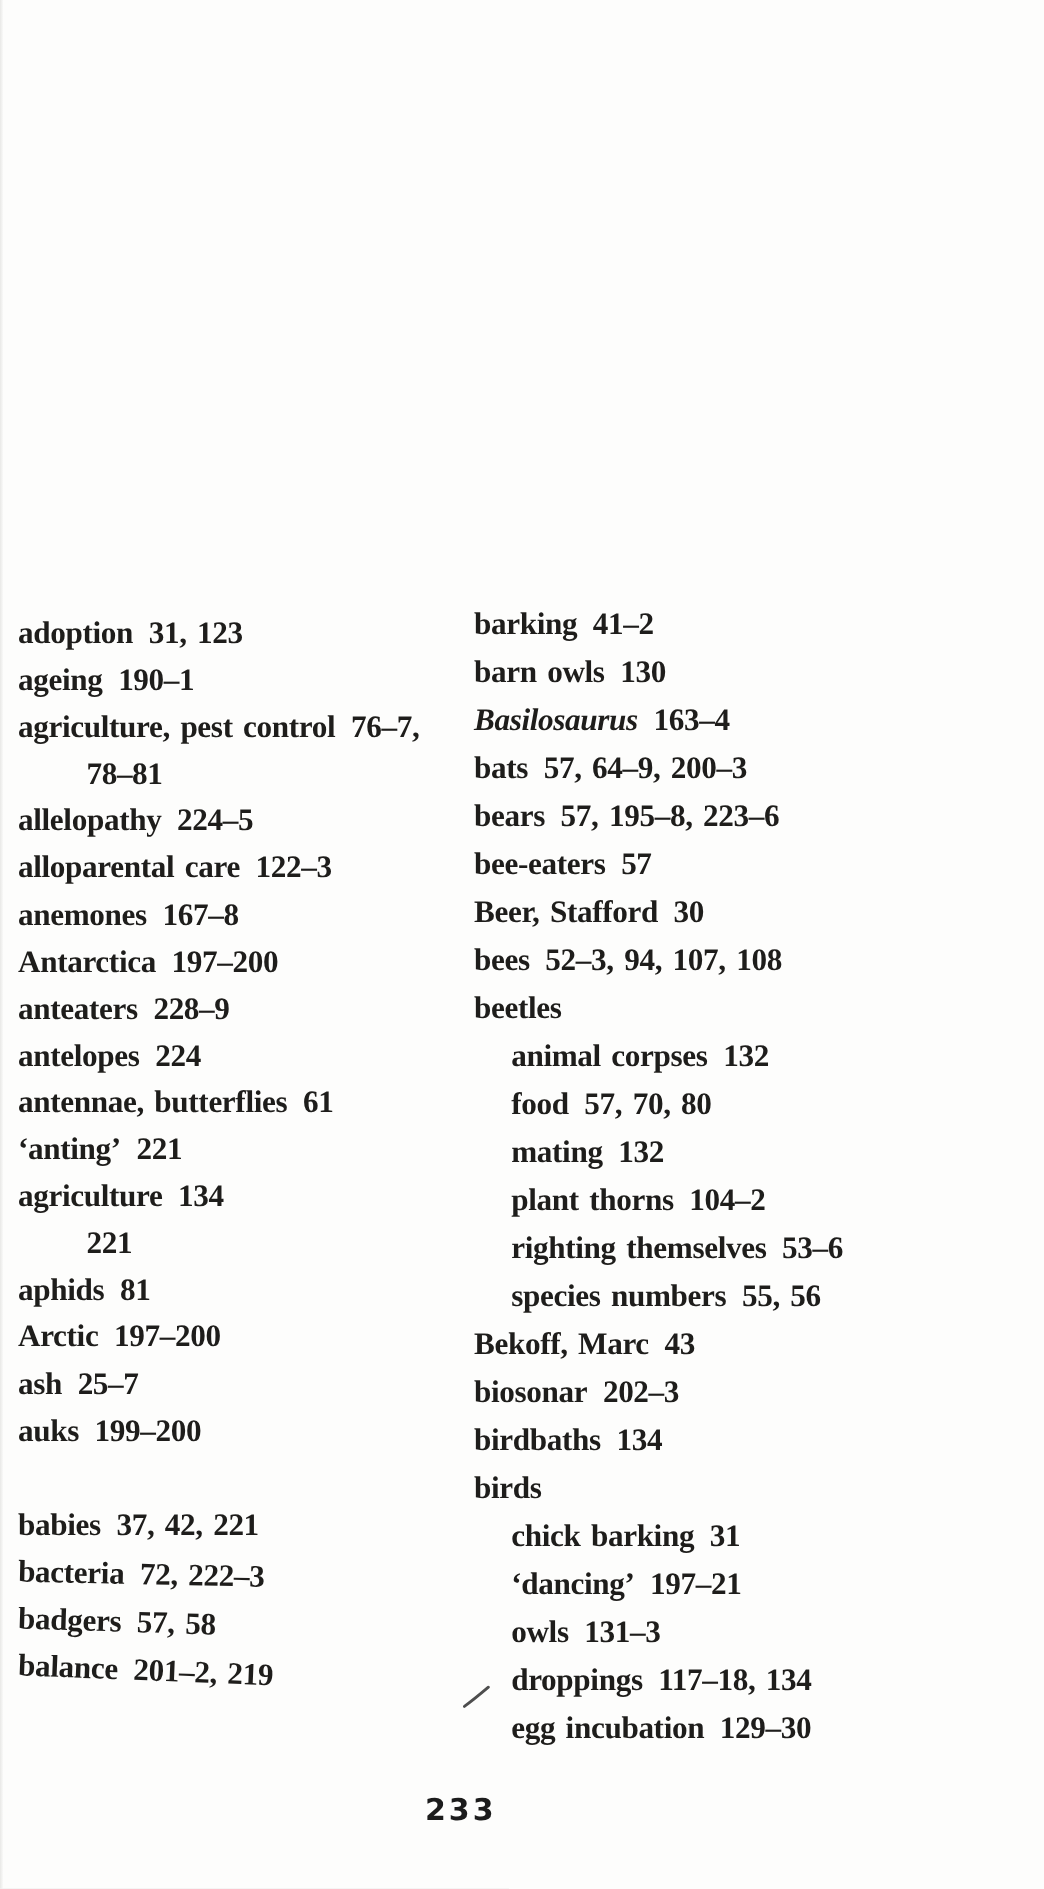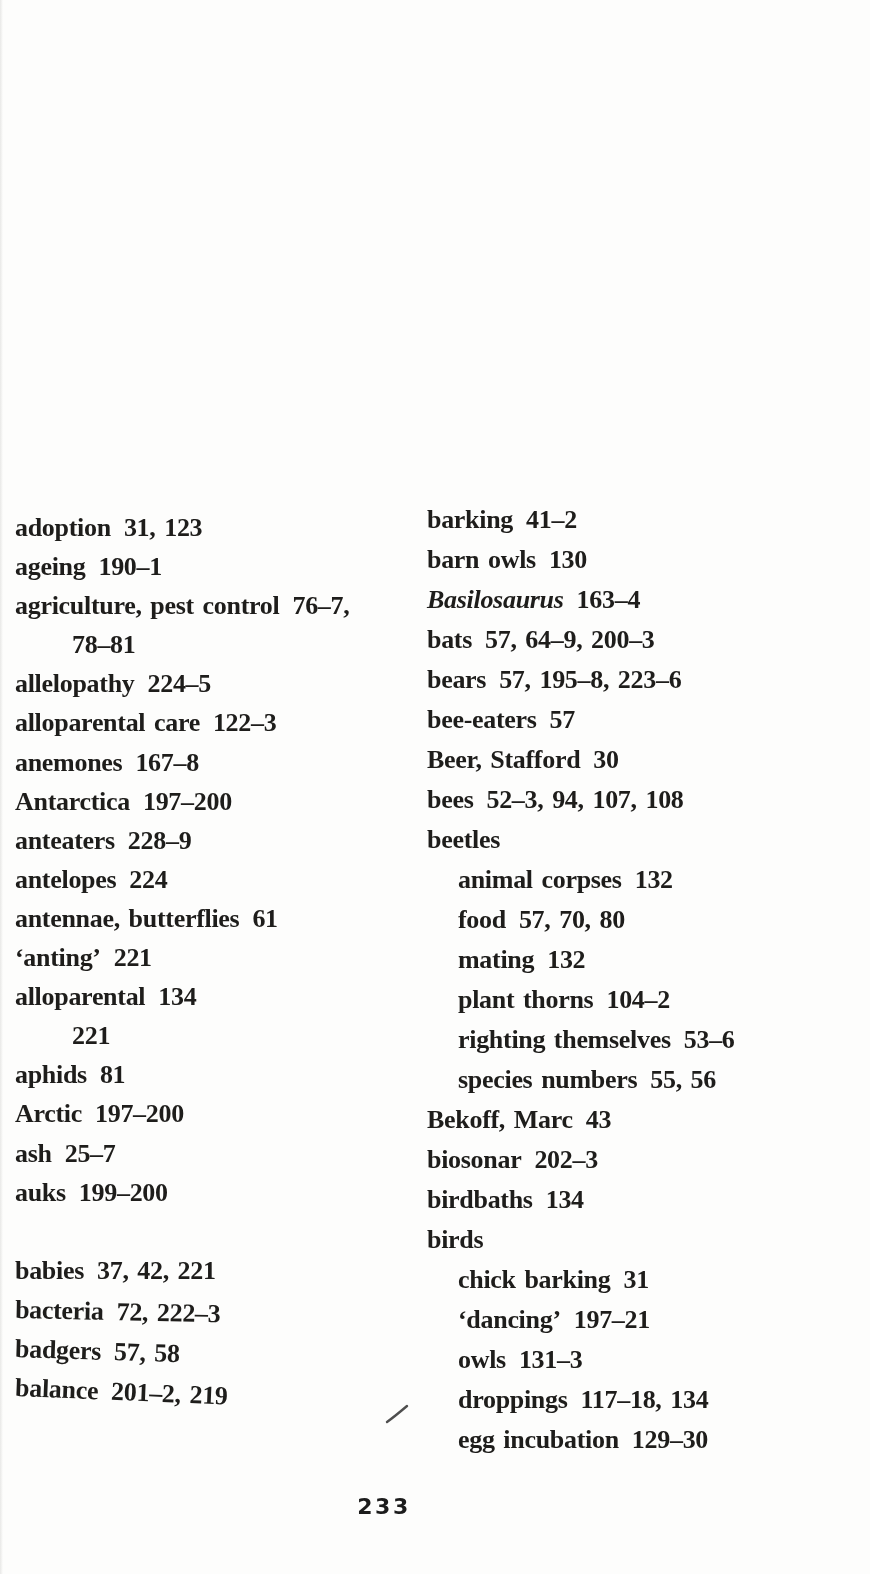--- a/index.html
+++ b/index.html
@@ -18,21 +18,21 @@
     left: 0; top: 0; bottom: 0;
     width: 3px;
     background: linear-gradient(to right, #e3e3e1, rgba(255,255,255,0));
     opacity: 0.8;
   }
   .col {
     position: absolute;
     white-space: nowrap;
   }
   .col-left  { left: 15px;  top: 508px; }
-  .col-right { left: 395px; top: 500px; margin-left: 32px; }
+  .col-right { left: 395px; top: 500px; }
   .line {
     font-size: 26px;
     letter-spacing: -0.3px;
     word-spacing: 2.5px;
   }
   .col-left  .line { height: 39.1px; line-height: 39.1px; }
   .col-right .line { height: 40px;   line-height: 40px; }
   .line.gap { visibility: hidden; }
   .line.sub  { padding-left: 31px; }
   .line.cont { padding-left: 57px; }
@@ -51,21 +51,21 @@
     width: 26px;
     height: 24px;
   }
   .folio {
     position: absolute;
     left: 347px;
     top: 1494px;
     width: 74px;
     text-align: center;
     font-family: "DejaVu Sans", sans-serif;
-    font-size: 22px;
+    font-size: 25px;
     letter-spacing: 2.5px;
     color: #1c1c1c;
   }
 </style>
 </head>
 <body>
 
 <div id="page">
   <div class="scan-edge"></div>
 
@@ -75,21 +75,21 @@
       <div class="line entry"><span class="term">agriculture, pest control</span><span class="pages">76–7,</span></div>
       <div class="line cont"><span class="pages">78–81</span></div>
       <div class="line entry"><span class="term">allelopathy</span><span class="pages">224–5</span></div>
       <div class="line entry"><span class="term">alloparental care</span><span class="pages">122–3</span></div>
       <div class="line entry"><span class="term">anemones</span><span class="pages">167–8</span></div>
       <div class="line entry"><span class="term">Antarctica</span><span class="pages">197–200</span></div>
       <div class="line entry"><span class="term">anteaters</span><span class="pages">228–9</span></div>
       <div class="line entry"><span class="term">antelopes</span><span class="pages">224</span></div>
       <div class="line entry"><span class="term">antennae, butterflies</span><span class="pages">61</span></div>
       <div class="line entry"><span class="term">‘anting’</span><span class="pages">221</span></div>
-      <div class="line entry"><span class="term">alloparental</span><span class="pages">134</span></div>
+      <div class="line entry"><span class="term">agriculture</span><span class="pages">134</span></div>
       <div class="line cont"><span class="pages">221</span></div>
       <div class="line entry"><span class="term">aphids</span><span class="pages">81</span></div>
       <div class="line entry"><span class="term">Arctic</span><span class="pages">197–200</span></div>
       <div class="line entry"><span class="term">ash</span><span class="pages">25–7</span></div>
       <div class="line entry"><span class="term">auks</span><span class="pages">199–200</span></div>
       <div class="line gap"></div>
       <div class="line entry"><span class="term">babies</span><span class="pages">37, 42, 221</span></div>
       <div class="line entry"><span class="term">bacteria</span><span class="pages">72, 222–3</span></div>
       <div class="line entry"><span class="term">badgers</span><span class="pages">57, 58</span></div>
       <div class="line entry"><span class="term">balance</span><span class="pages">201–2, 219</span></div>

